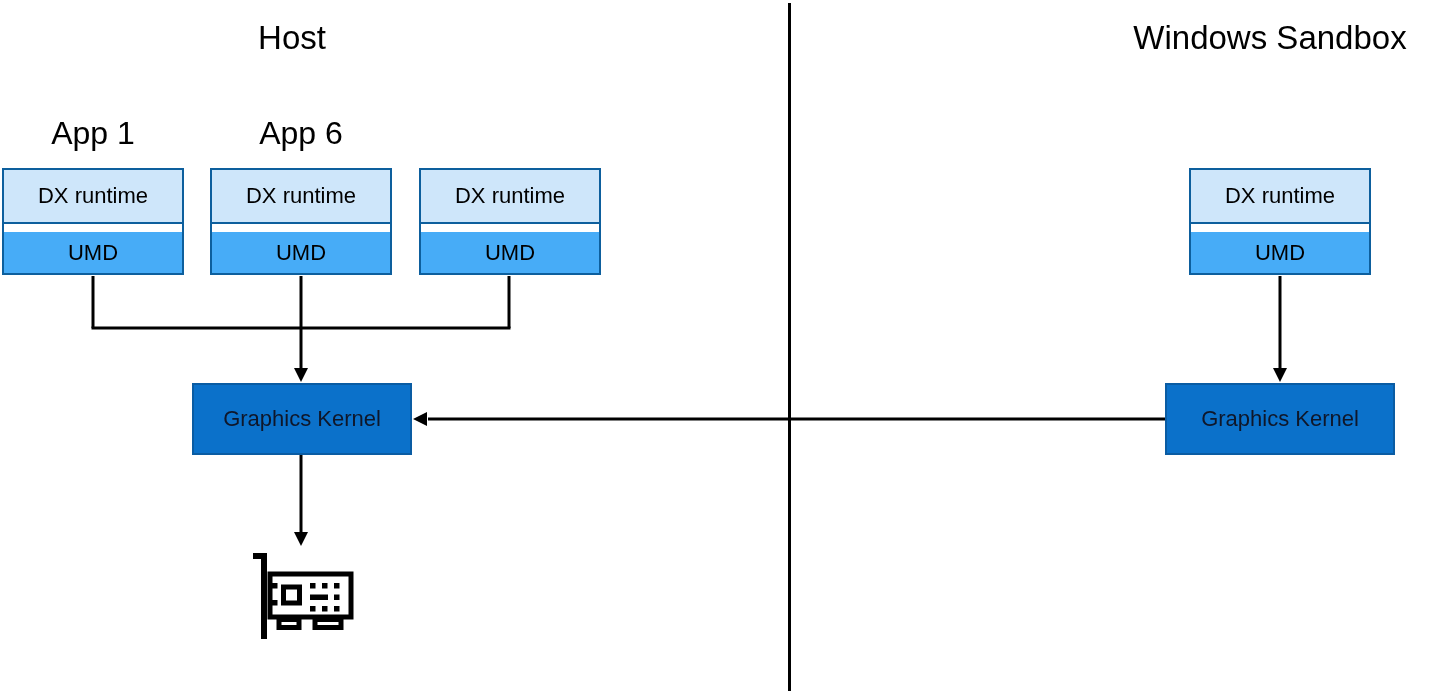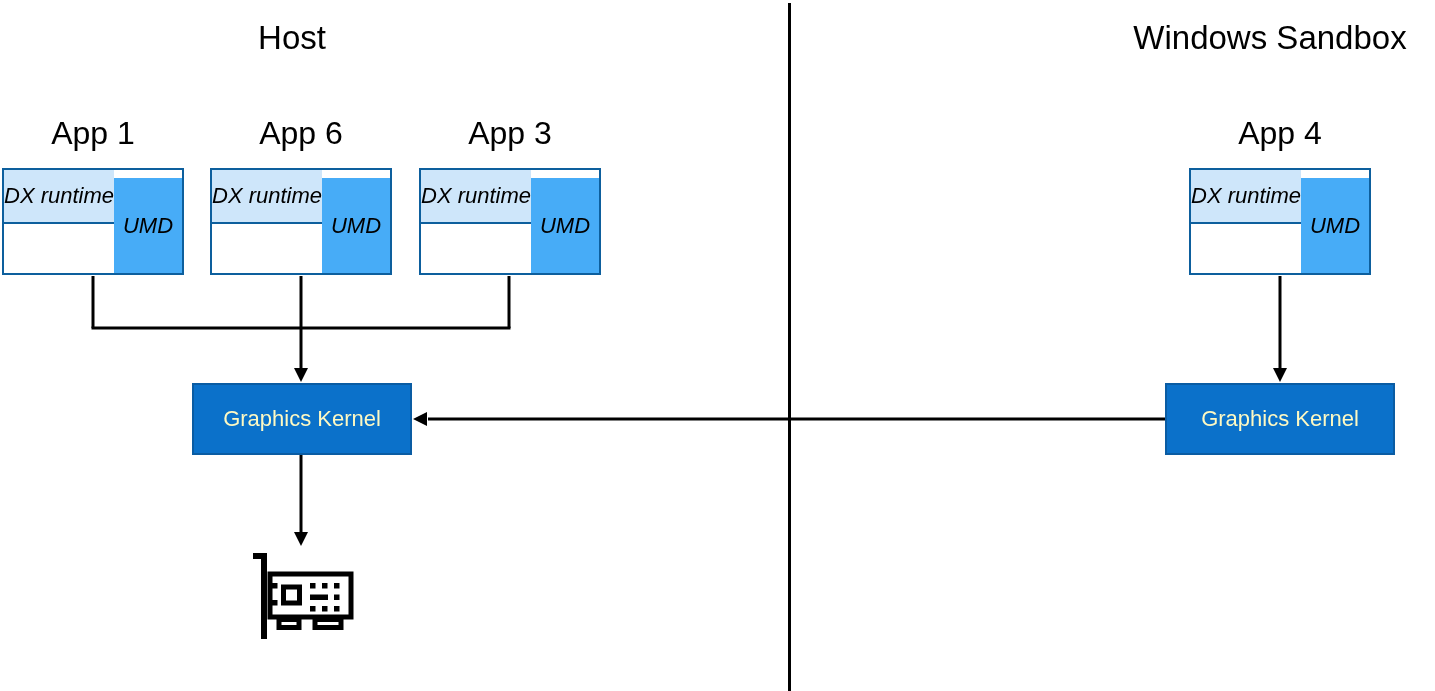--- a/index.html
+++ b/index.html
@@ -45,22 +45,21 @@
     text-align: center;
     white-space: nowrap;
   }
   .app-box {
     position: absolute;
     top: 168px;
     width: 178px;
     height: 103px;
     border: 2px solid var(--box-border, #0d5f9d);
     display: flex;
-    flex-direction: row;
-    font-style: italic;
+    flex-direction: column;
   }
   .dx-section {
     height: 52px;
     background: var(--dx-fill, #cee6fa);
     border-bottom: 2px solid var(--box-border, #0d5f9d);
     display: flex;
     align-items: center;
     justify-content: center;
     font-size: 22px;
   }
@@ -77,21 +76,21 @@
   .app2 { left: 210px; }
   .app3 { left: 419px; }
   .app4 { left: 1189px; }
 
   .kernel-box {
     position: absolute;
     top: 383px;
     height: 68px;
     background: var(--kernel-fill, #0b71ca);
     border: 2px solid var(--kernel-border, #0a5ca3);
-    color: #fef9c3;
+    color: #0f172a;
     font-size: 22px;
     display: flex;
     align-items: center;
     justify-content: center;
     white-space: nowrap;
   }
   .kernel-host { left: 192px; width: 216px; }
   .kernel-sandbox { left: 1165px; width: 226px; }
 
   .overlay {
@@ -123,27 +122,25 @@
     <div class="dx-section">DX runtime</div>
     <div class="umd-section">UMD</div>
   </div>
 
   <div class="app-label app2">App 6</div>
   <div class="app-box app2">
     <div class="dx-section">DX runtime</div>
     <div class="umd-section">UMD</div>
   </div>
 
-  <div class="app-label app3">App 3</div>
   <div class="app-box app3">
     <div class="dx-section">DX runtime</div>
     <div class="umd-section">UMD</div>
   </div>
 
-  <div class="app-label app4">App 4</div>
   <div class="app-box app4">
     <div class="dx-section">DX runtime</div>
     <div class="umd-section">UMD</div>
   </div>
 
   <div class="kernel-box kernel-host">Graphics Kernel</div>
   <div class="kernel-box kernel-sandbox">Graphics Kernel</div>
 
   <svg class="overlay" width="1435" height="691" viewBox="0 0 1435 691">
     <g stroke="#000000" stroke-width="3" fill="none">

